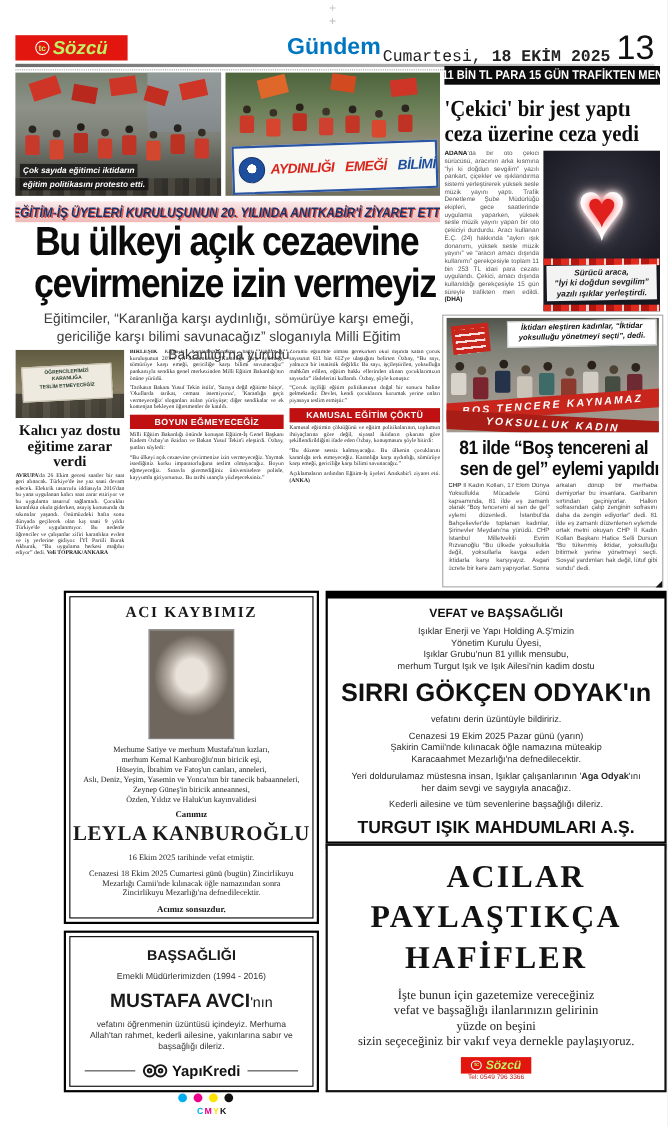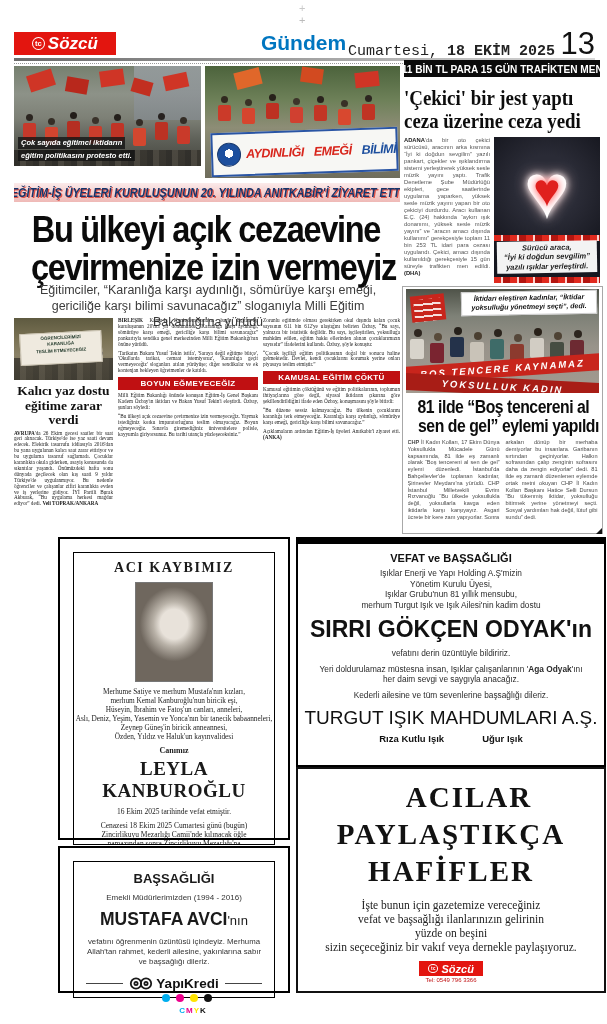--- a/index.html
+++ b/index.html
@@ -1,32 +1,32 @@
 <!DOCTYPE html>
 <html><head>
 <meta charset="utf-8">
 <style>
   html,body{margin:0;padding:0;background:#e9e9e9;}
   .page{position:relative;width:607px;height:1024px;background:#fff;margin:0 auto;overflow:hidden;
         font-family:"Liberation Serif",serif;color:#1a1a1a;}
   .abs{position:absolute;}
   
-  .sozcu-logo{background:#e3150f;color:#ffffff;display:flex;align-items:center;justify-content:center;
+  .sozcu-logo{background:#e3150f;color:#bef264;display:flex;align-items:center;justify-content:center;
       font-family:"Liberation Sans",sans-serif;font-weight:bold;font-style:italic;}
   .sozcu-logo .tc{font-size:.45em;border:1px solid #fff;border-radius:50%;padding:1px 2px;margin-right:3px;font-style:normal;}
   .masthead-logo{left:14px;top:32px;width:102px;height:23px;font-size:17px;}
   .section{left:0;right:0;top:31px;text-align:center;font-family:"Liberation Sans",sans-serif;
       font-weight:bold;font-size:21px;color:#0076c0;}
   .dateline{right:52px;top:43px;font-family:Liberation Mono, monospace;font-size:15px;color:#222;}
   .pagenum{right:12px;top:26px;font-family:"Liberation Sans",sans-serif;font-weight:300;font-size:31px;color:#111;}
   .rule1{left:14px;right:12px;top:58px;height:3px;background:linear-gradient(90deg,#6b6b6b,#d8d8d8);}
   .rule2{left:14px;right:12px;top:63px;border-top:1px dotted #9a9a9a;}
   .regmark{color:#c9c9c9;font-size:11px;font-family:"Liberation Sans",sans-serif;}
   
-  .photoA{left:14px;top:66px;width:187px;height:100px;overflow:hidden;
+  .photoA{left:14px;top:66px;width:187px;height:112px;overflow:hidden;
       background:linear-gradient(180deg,#76806f 0%,#8d9288 28%,#7d8076 52%,#5e6058 74%,#45453e 100%);}
   .photoA .bldg{position:absolute;left:120px;top:0;width:67px;height:54px;
       background:linear-gradient(180deg,#9aa0a4,#848a8e);opacity:.8;}
   .photoB{left:205px;top:66px;width:195px;height:112px;overflow:hidden;
       background:linear-gradient(180deg,#4c633c 0%,#6d8058 30%,#8d8d76 55%,#6f6d5c 100%);}
   .flag{position:absolute;background:#cf3526;}
   .caption-chip{position:absolute;left:4px;bottom:5px;font-family:"Liberation Sans",sans-serif;
       font-weight:bold;font-style:italic;font-size:7.5px;color:#fff;line-height:1.25;}
   .caption-chip span{background:rgba(20,20,20,.8);padding:1px 3px;display:inline-block;margin-top:1px;}
   .heads,.vests{position:absolute;}
@@ -39,21 +39,21 @@
       background:radial-gradient(circle at 50% 45%,#fff 0 25%,#1d4f9e 26% 100%);border:1px solid #17386e;}
   .bw-word{font-size:12.5px;letter-spacing:-.5px;}
   .bw-red{color:#d8261c;} .bw-blue{color:#1d4f9e;}
   .bw-sep{width:2px;height:22px;background:#d8261c;opacity:.6;}
   
   .kicker{left:14px;top:183px;width:386px;height:19px;overflow:hidden;
       background:linear-gradient(180deg,#fbeaea,#efb9b6);display:flex;align-items:center;justify-content:center;}
   .kicker span{font-family:"Liberation Sans",sans-serif;font-weight:bold;font-style:italic;font-size:12.5px;
       color:#17356b;white-space:nowrap;display:inline-block;transform:scaleX(.86);
       text-shadow:1.4px 1.2px 0 rgba(219,62,50,.85);}
-  .headline{left:6px;top:211px;width:400px;text-align:center;color:#0b0b0b;
+  .headline{left:6px;top:201px;width:400px;text-align:center;color:#0b0b0b;
       font-family:"Liberation Sans",sans-serif;font-weight:800;font-size:37px;line-height:38px;letter-spacing:-1.5px;}
   .headline span{display:inline-block;transform:scaleX(.88);white-space:nowrap;}
   .deck{left:18px;top:282px;width:380px;text-align:center;font-family:"Liberation Sans",sans-serif;
       font-size:12.5px;line-height:16px;color:#3c3c3c;}
   .cols{left:14px;top:318px;width:386px;height:215px;}
   .col{position:absolute;top:0;bottom:0;overflow:hidden;}
   .col1{left:0;width:99px;} .col2{left:104px;width:140px;} .col3{left:249px;width:137px;}
   .bodytext{font-size:5.2px;line-height:5.9px;text-align:justify;color:#222;margin:0 0 3px 0;}
   .bodytext b{font-weight:bold;}
   .subhead{background:#c01012;color:#fff;font-family:"Liberation Sans",sans-serif;font-weight:bold;
@@ -102,40 +102,40 @@
   .ribbon2{background:#a81d16;}
   .potshead{width:190px;margin:5px auto 2px;text-align:center;font-family:"Liberation Sans",sans-serif;
       font-weight:800;font-size:17.5px;line-height:19px;color:#0c0c0c;letter-spacing:-.5px;}
   .potshead span{display:inline-block;transform:scaleX(.9);white-space:nowrap;}
   .potscols{position:relative;width:190px;height:90px;margin:3px auto 0;overflow:hidden;}
   .potscol{position:absolute;top:0;bottom:0;width:92px;font-family:"Liberation Sans",sans-serif;
       font-size:5.6px;line-height:6.8px;color:#4a4a4a;text-align:justify;}
   .corner-tick{left:596px;top:528px;width:0;height:0;border-left:6px solid transparent;border-bottom:6px solid #111;}
   
   .frame2{border:2px solid #000;background:#fff;}
-  .frame2 .inner{border:1px solid #000;margin:13px;height:calc(100% - 8px);overflow:hidden;text-align:center;}
+  .frame2 .inner{border:1px solid #000;margin:3px;height:calc(100% - 8px);overflow:hidden;text-align:center;}
   .obit1{left:58px;top:537px;width:228px;height:299px;}
   .obit1 .title{font-weight:bold;font-size:14px;letter-spacing:1.5px;margin-top:7px;}
   .portrait{width:76px;height:98px;margin:6px auto 5px;border:1px solid #777;
       background:radial-gradient(ellipse 45% 38% at 50% 42%,#e8e2da 0 40%,#b9b2a8 60%,#6f675e 100%),
                  linear-gradient(180deg,#d8d2c8,#8d857a);}
   .obit1 .line{font-size:7.3px;line-height:9px;color:#222;}
   .obit1 .dear{font-weight:bold;font-size:8px;margin-top:5px;}
   .obit1 .name{font-weight:bold;font-size:19px;letter-spacing:.5px;margin-top:3px;}
   .obit1 .small{font-size:7.5px;margin-top:5px;line-height:9px;}
   .obit1 .funeral{width:88%;margin:5px auto 0;font-size:7.5px;line-height:9px;}
   .obit1 .grief{font-weight:bold;font-size:8px;margin-top:6px;}
   .obit2{left:296px;top:537px;width:306px;height:221px;border:2px solid #000;border-top:7px solid #000;
       border-bottom:7px solid #000;background:#fff;text-align:center;overflow:hidden;
       font-family:"Liberation Sans",sans-serif;color:#2b2b2b;}
   .obit2 .title{font-weight:bold;font-size:11px;color:#111;margin-top:8px;}
   .obit2 .line{font-size:8.3px;line-height:10.5px;}
   .obit2 .name{font-weight:bold;font-size:23px;color:#111;margin:6px 0 2px;}
   .obit2 .small{font-size:8.3px;line-height:10.5px;margin-top:5px;}
-  .obit2 .company{font-weight:normal;font-size:19px;color:#111;margin-top:7px;}
+  .obit2 .company{font-weight:bold;font-size:16px;color:#111;margin-top:7px;}
   .sigs{display:flex;justify-content:center;gap:38px;margin-top:4px;}
   .sig .n{font-weight:bold;font-size:9.5px;color:#111;}
   .obit3{left:58px;top:846px;width:228px;height:143px;}
   .obit3 .title{font-family:"Liberation Sans",sans-serif;font-weight:bold;font-size:13px;margin-top:9px;}
   .obit3 .sub{font-family:"Liberation Sans",sans-serif;font-size:8px;color:#333;margin-top:7px;}
   .obit3 .name{font-family:"Liberation Sans",sans-serif;font-weight:bold;font-size:17.5px;margin-top:7px;}
   .obit3 .name .sfx{font-size:13px;font-weight:normal;}
   .obit3 .body{font-family:"Liberation Sans",sans-serif;font-size:7.8px;line-height:10px;color:#333;
       width:92%;margin:7px auto 0;}
   .logorow{display:flex;align-items:center;gap:6px;width:88%;margin:9px auto 0;}
@@ -325,20 +325,25 @@
   </div>
 
   <div class="abs obit2">
     <div class="title">VEFAT ve BAŞSAĞLIĞI</div>
     <div class="line" style="margin-top:4px;">Işıklar Enerji ve Yapı Holding A.Ş'mizin</div>
     <div class="line">Yönetim Kurulu Üyesi,</div>
     <div class="line">Işıklar Grubu'nun 81 yıllık mensubu,</div>
     <div class="line">merhum Turgut Işık ve Işık Ailesi'nin kadim dostu</div>
     <div class="name">SIRRI GÖKÇEN ODYAK'ın</div>
     <div class="small">vefatını derin üzüntüyle bildiririz.</div>
+    <div class="small">
+      <span>Cenazesi 19 Ekim 2025 Pazar günü (yarın)</span><br>
+      <span>Şakirin Camii'nde kılınacak öğle namazına müteakip</span><br>
+      <span>Karacaahmet Mezarlığı'na defnedilecektir.</span>
+    </div>
     <div class="small" style="width:86%;margin-left:auto;margin-right:auto;">
       <span>Yeri doldurulamaz müstesna insan, Işıklar çalışanlarının '</span><b>Aga Odyak</b><span>'ını her daim sevgi ve saygıyla anacağız.</span>
     </div>
     <div class="small">Kederli ailesine ve tüm sevenlerine başsağlığı dileriz.</div>
     <div class="company">TURGUT IŞIK MAHDUMLARI A.Ş.</div>
     <div class="sigs">
       <div class="sig">
         <div class="n">Rıza Kutlu Işık</div>
 
       </div>

